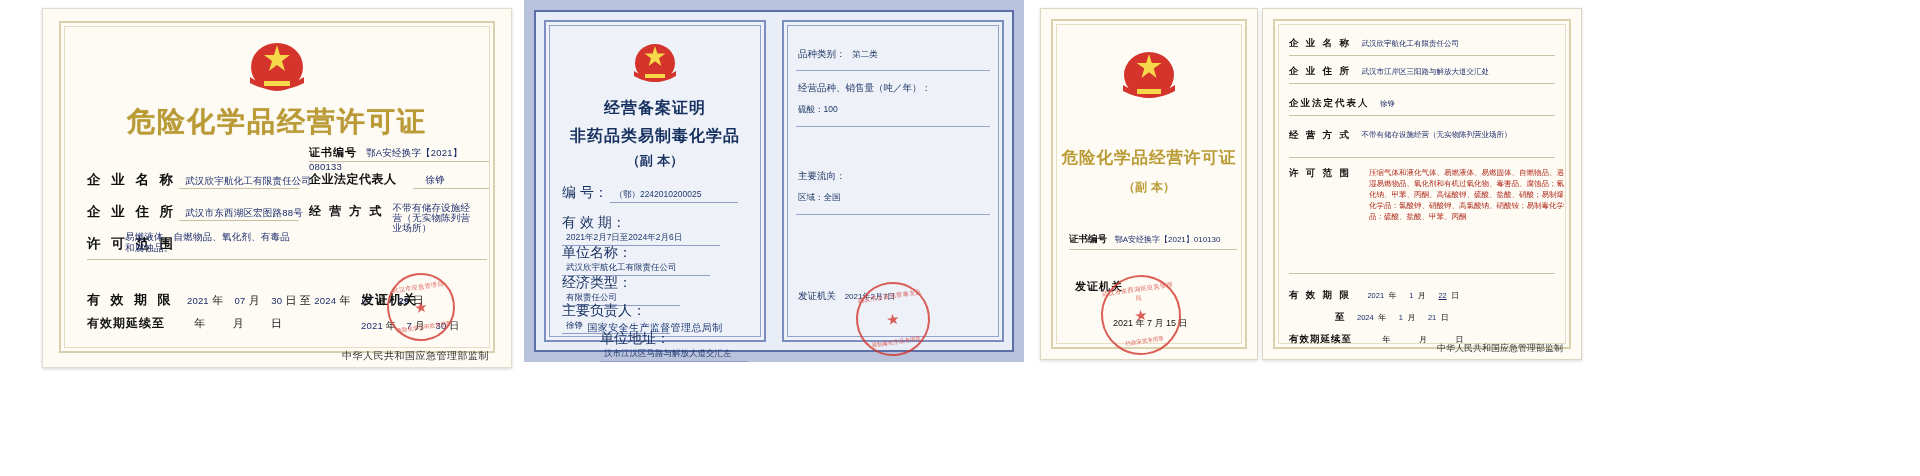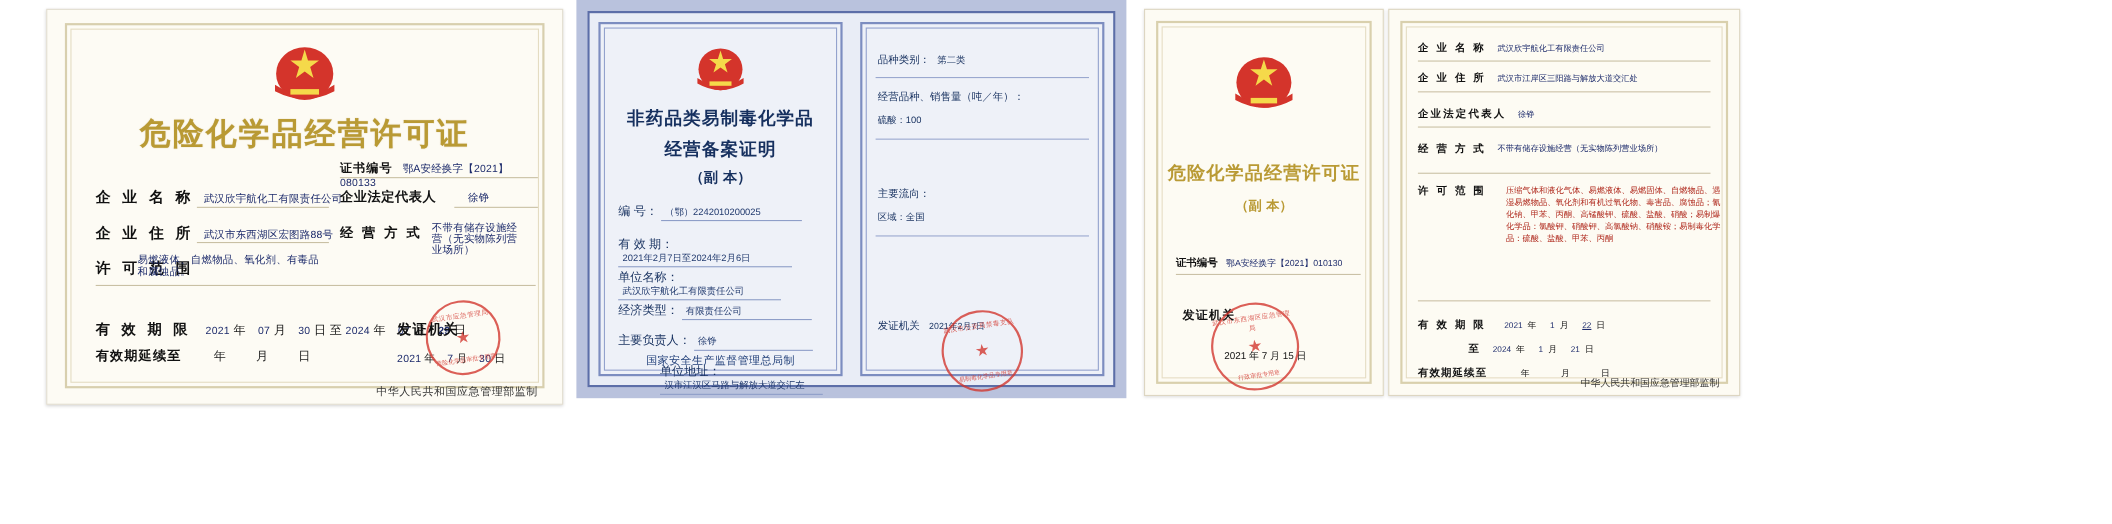--- a/index.html
+++ b/index.html
@@ -193,21 +193,21 @@
     font-weight: bold;
     color: #16305f;
   }
   .c2-row {
     position: absolute;
     left: 16px;
     right: 16px;
     font-size: 9px;
     color: #16305f;
   }
-  .c2-row .k { font-size: 11px; }
+  .c2-row .k { font-size: 14px; }
   .c2-row .v {
     font-size: 8.5px;
     color: #213a6e;
     border-bottom: 1px solid #8e9ec8;
     display: inline-block;
     min-width: 120px;
     padding: 0 4px 1px 4px;
   }
   .c2-rowline {
     position: absolute;
@@ -442,22 +442,22 @@
 
       <div class="c2-page">
         <svg class="emblem2" viewBox="0 0 52 46">
           <ellipse cx="26" cy="23" rx="20" ry="19" fill="#d4342b"></ellipse>
           <path d="M26 6 L28.4 13.6 L36.4 13.6 L30 18.3 L32.4 26 L26 21.3 L19.6 26 L22 18.3 L15.6 13.6 L23.6 13.6 Z" fill="#f5d94a"></path>
           <path d="M5 31 Q26 45 47 31 L47 36 Q26 48 5 36 Z" fill="#d4342b"></path>
           <rect x="16" y="34" width="20" height="4" fill="#f5d94a"></rect>
         </svg>
 
         <div class="c2-title">
+          <div>经营备案证明</div>
           <div>非药品类易制毒化学品</div>
-          <div>经营备案证明</div>
         </div>
         <div class="c2-sub">（副 本）</div>
 
         <div class="c2-row" style="top:162px;">
           <span class="k">编 号：</span>
           <span class="v">（鄂）2242010200025</span>
         </div>
         <div class="c2-row" style="top:192px;">
           <span class="k">有 效 期：</span>
           <span class="v" style="min-width:150px;">2021年2月7日至2024年2月6日</span>

